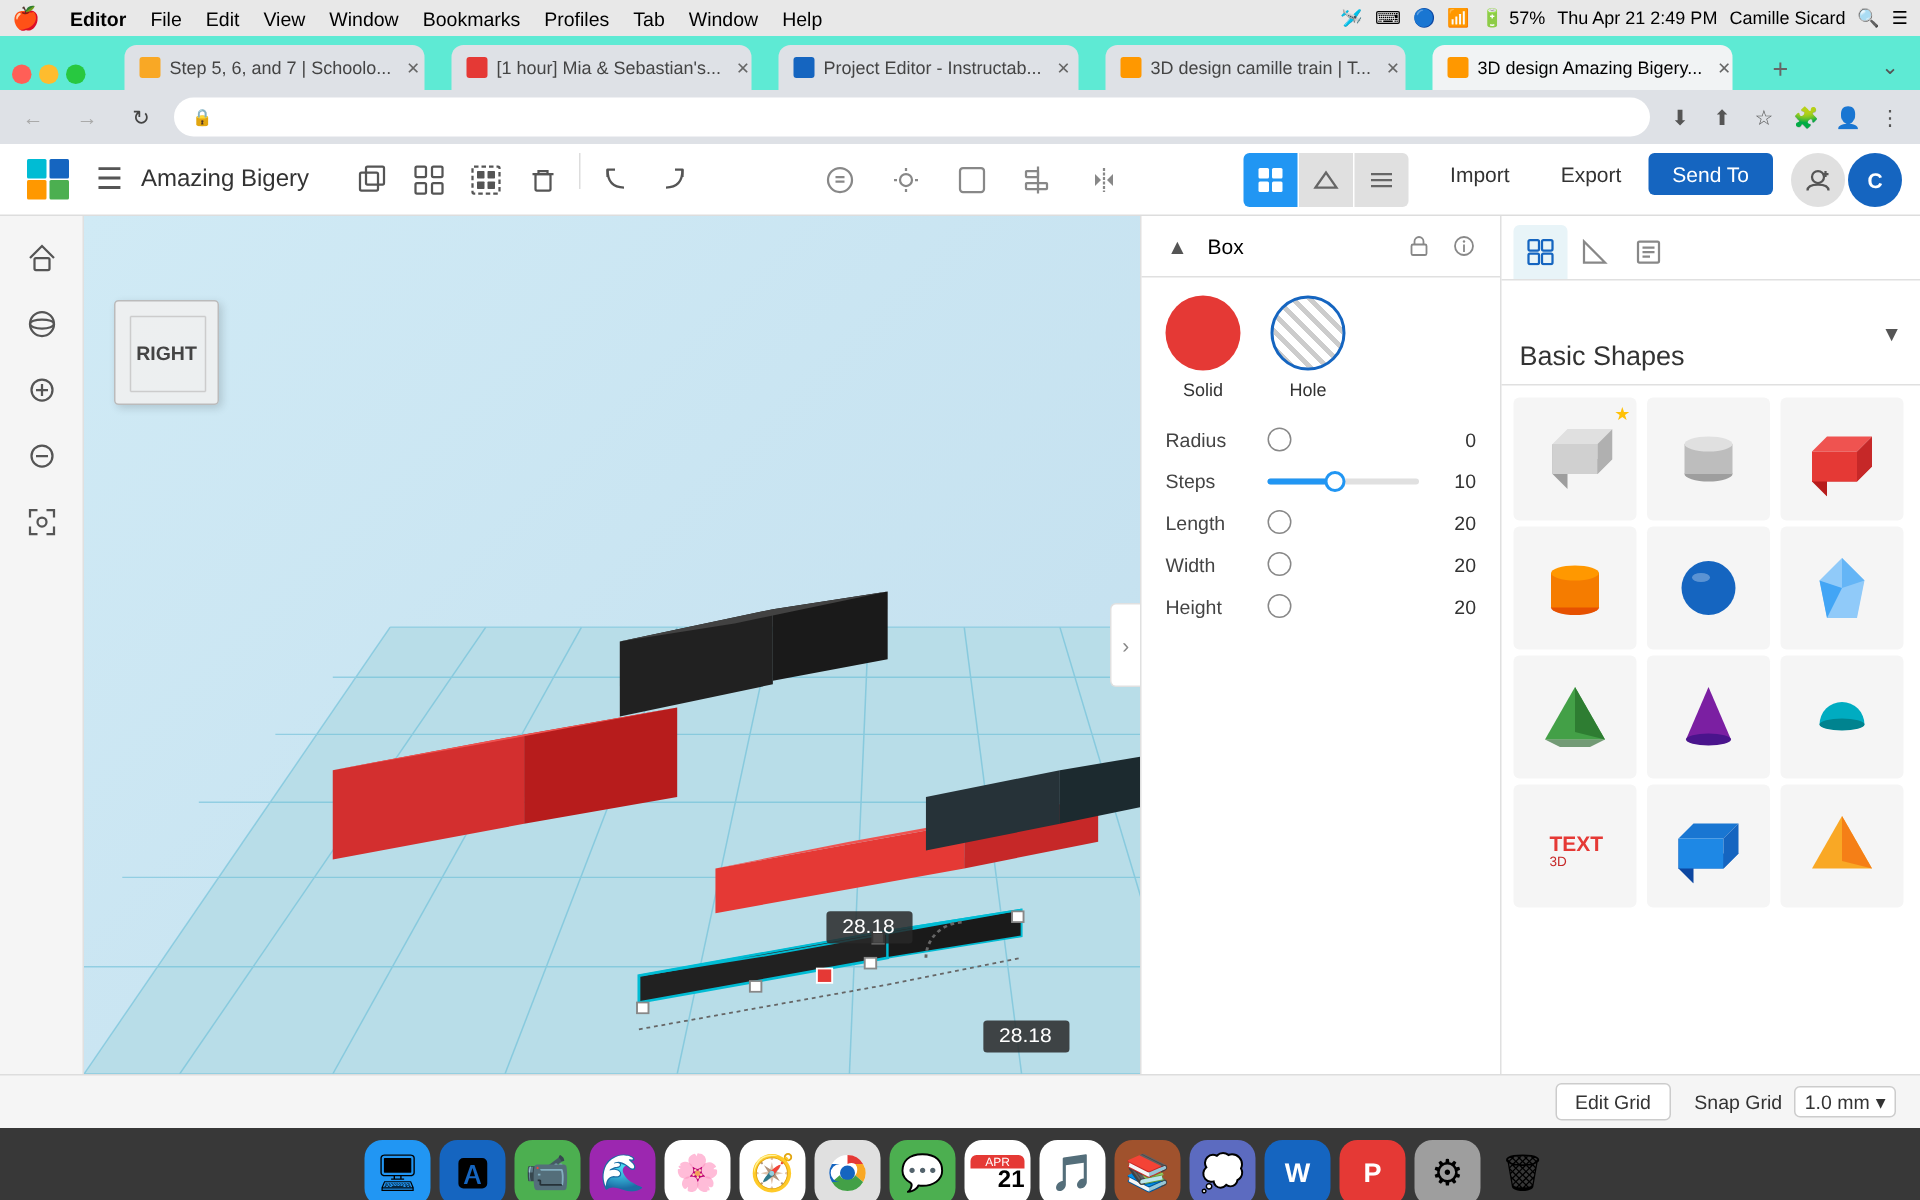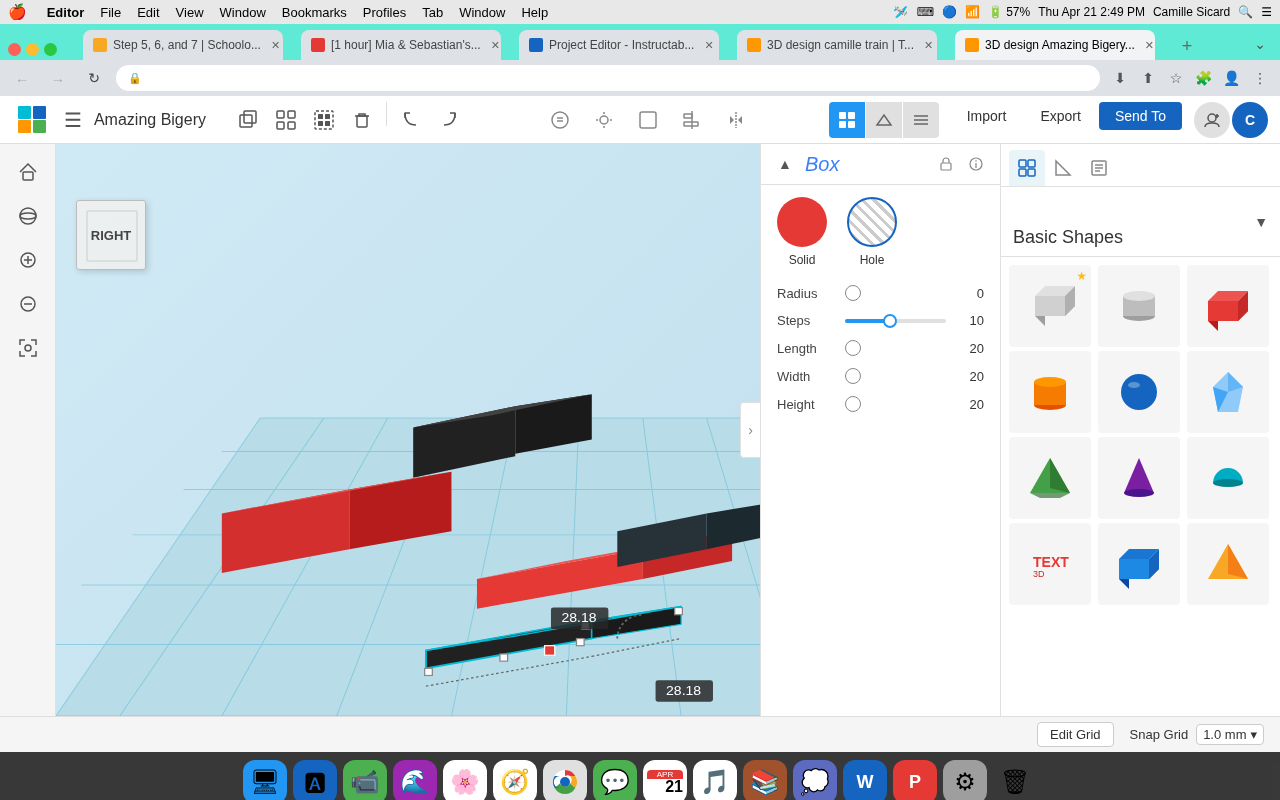--- a/index.html
+++ b/index.html
@@ -207,21 +207,21 @@
       border-bottom: 1px solid #e0e0e0;
       gap: 8px;
     }
     .panel-collapse-btn {
       width: 24px; height: 24px;
       display: flex; align-items: center; justify-content: center;
       cursor: pointer;
       color: #555;
       font-size: 14px;
     }
-    .panel-title { flex: 1; font-size: 20px; font-weight: 500; color: #3b82f6; font-style: italic; }
+    .panel-title { flex: 1; font-size: 14px; font-weight: 500; color: #000000; }
     .panel-icons { display: flex; gap: 6px; }
     .panel-icon-btn {
       width: 24px; height: 24px;
       display: flex; align-items: center; justify-content: center;
       cursor: pointer;
       color: #888;
       font-size: 14px;
     }
 
     .shape-type-row {

